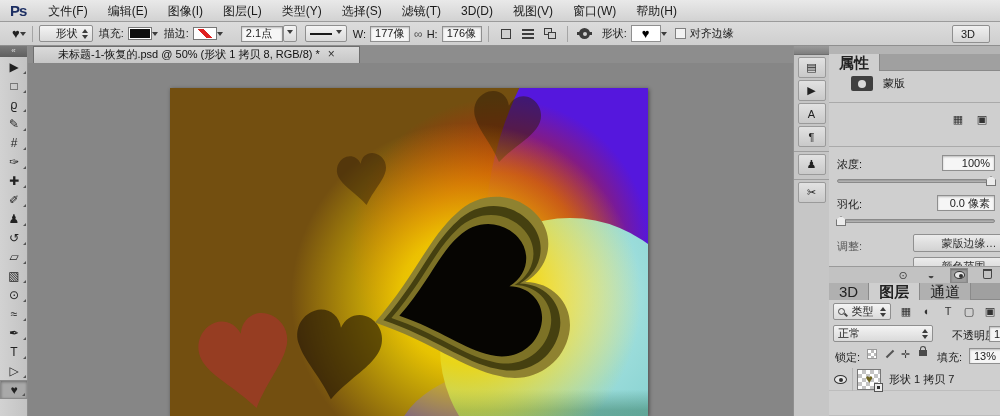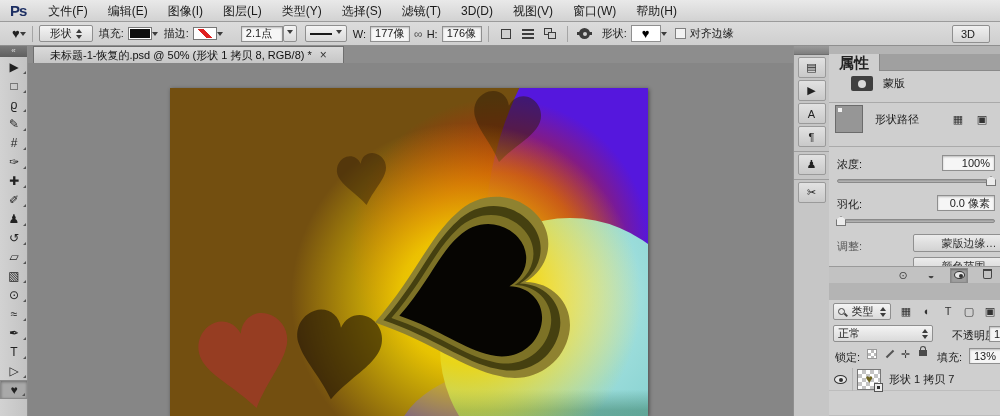--- a/index.html
+++ b/index.html
@@ -44,22 +44,22 @@
   .gear::after { content:""; position:absolute; left:3.5px; top:3.5px; width:4px; height:4px; border-radius:50%; background:#cfcfcf; }
   .gear::before { content:""; position:absolute; left:-2px; top:4px; width:15px; height:3px; background:#3c3c3c; box-shadow:0 0 0 0 #000; transform:rotate(0deg); }
   .line-sw { width:26px; height:2px; background:#1a1a1a; }
   .ws-btn { position:absolute; right:10px; top:3px; height:18px; padding:0 14px 0 8px;
     border:1px solid #8f8f8f; background:linear-gradient(#f0f0f0,#d6d6d6); border-radius:2px;
     display:flex; align-items:center; font-size:11px; }
 
   
   .tabbar { position:absolute; left:28px; top:46px; width:765px; height:17px; background:#8d8d8d; z-index:10; }
   .doc-tab { position:absolute; left:5px; top:0; height:17px; background:linear-gradient(#dadada,#c6c6c6);
-    border:1px solid #6e6e6e; border-bottom:none; display:flex; align-items:center;
-    font-size:11px; padding:0 16px; gap:8px; color:#111; white-space:nowrap; }
+    border:1px solid #6e6e6e; border-bottom:none; display:flex; 
+    font-size:11px; padding:0 24px; gap:8px; color:#111; white-space:nowrap; }
   .tab-close { font-size:12px; color:#333; }
 
   
   .toolbar { position:absolute; left:0; top:46px; width:28px; height:370px;
     background:linear-gradient(90deg,#d2d2d2,#c3c3c3); border-right:1px solid #8f8f8f; z-index:20; }
   .tb-head { height:11px; background:linear-gradient(#7a7a7a,#5f5f5f); color:#ddd; font-size:8px;
     text-align:center; line-height:10px; }
   .tool { width:28px; height:19px; display:flex; align-items:center; justify-content:center;
     font-size:12px; color:#222; position:relative; }
   .tool::after { content:""; position:absolute; right:2px; bottom:2px; width:0; height:0;
@@ -156,21 +156,21 @@
   <span class="menu-item">视图(V)</span>
   <span class="menu-item">窗口(W)</span>
   <span class="menu-item">帮助(H)</span>
 </div>
 
 <div class="optionsbar">
   <span style="margin-left:12px; font-size:13px; color:#222;">♥</span>
   <span class="tri-d"></span>
   <span class="ob-sep"></span>
 
-  <div class="combo" style="width:54px; justify-content:center;">
+  <div class="combo" style="width:54px; justify-content:flex-end;">
     <span>形状</span>
     <span class="updown">
         <i class="u"></i>
         <i class="d"></i>
       </span>
   </div>
 
   <span class="ob-label">填充:</span>
   <span class="swatch black"></span>
   <span class="tri-d"></span>
@@ -378,24 +378,20 @@
     <span class="ptab active">属性</span>
   </div>
   <div class="pbody" style="top:25px; height:212px;">
 
     <div style="position:absolute; left:8px; top:5px; display:flex; align-items:center; gap:10px;padding-left:14px;">
       <span class="mask-badge"></span>
       <span>蒙版</span>
     </div>
     <div class="divider" style="position:absolute; left:0; right:0; top:28px;"></div>
 
-    <div style="position:absolute; left:6px; top:34px; display:flex; align-items:center; gap:12px;">
-      <span class="thumb-sq"></span>
-      <span>形状路径</span>
-    </div>
     <span class="ficon" style="position:absolute; left:120px; top:42px;">▦</span>
     <span class="ficon" style="position:absolute; left:144px; top:42px;">▣</span>
     <div class="divider" style="position:absolute; left:0; right:0; top:72px;"></div>
 
     <span style="position:absolute; left:8px; top:86px;">浓度:</span>
     <div class="valbox" style="position:absolute; left:113px; top:84px; width:53px; justify-content:flex-end;">
       <span>100%</span>
     </div>
     <div class="slider" style="top:108px;">
       <span class="knob" style="right:-2px;"></span>
@@ -418,20 +414,23 @@
       </div>
 
     <div class="props-foot">
       <span class="foot-ico">⊙</span>
       <span class="foot-ico">◒</span>
       <span class="foot-ico pressed"><span class="eye-i" style="width:11px;height:8px;"></span></span>
       <span class="foot-ico"><span class="trash-i"></span></span>
     </div>
   </div>
 
+  <div class="tabstrip" style="top:237px;">
+    <span class="ptab">3D</span><span class="ptab active">图层</span><span class="ptab">通道</span>
+  </div>
   <div class="pbody" style="top:254px; height:116px;">
 
     <div class="combo" style="position:absolute; left:4px; top:3px; width:58px; justify-content:space-between;">
       <span class="lens-i"></span>
       <span>类型</span>
       <span class="updown">
           <i class="u"></i>
           <i class="d"></i>
         </span>
     </div>

